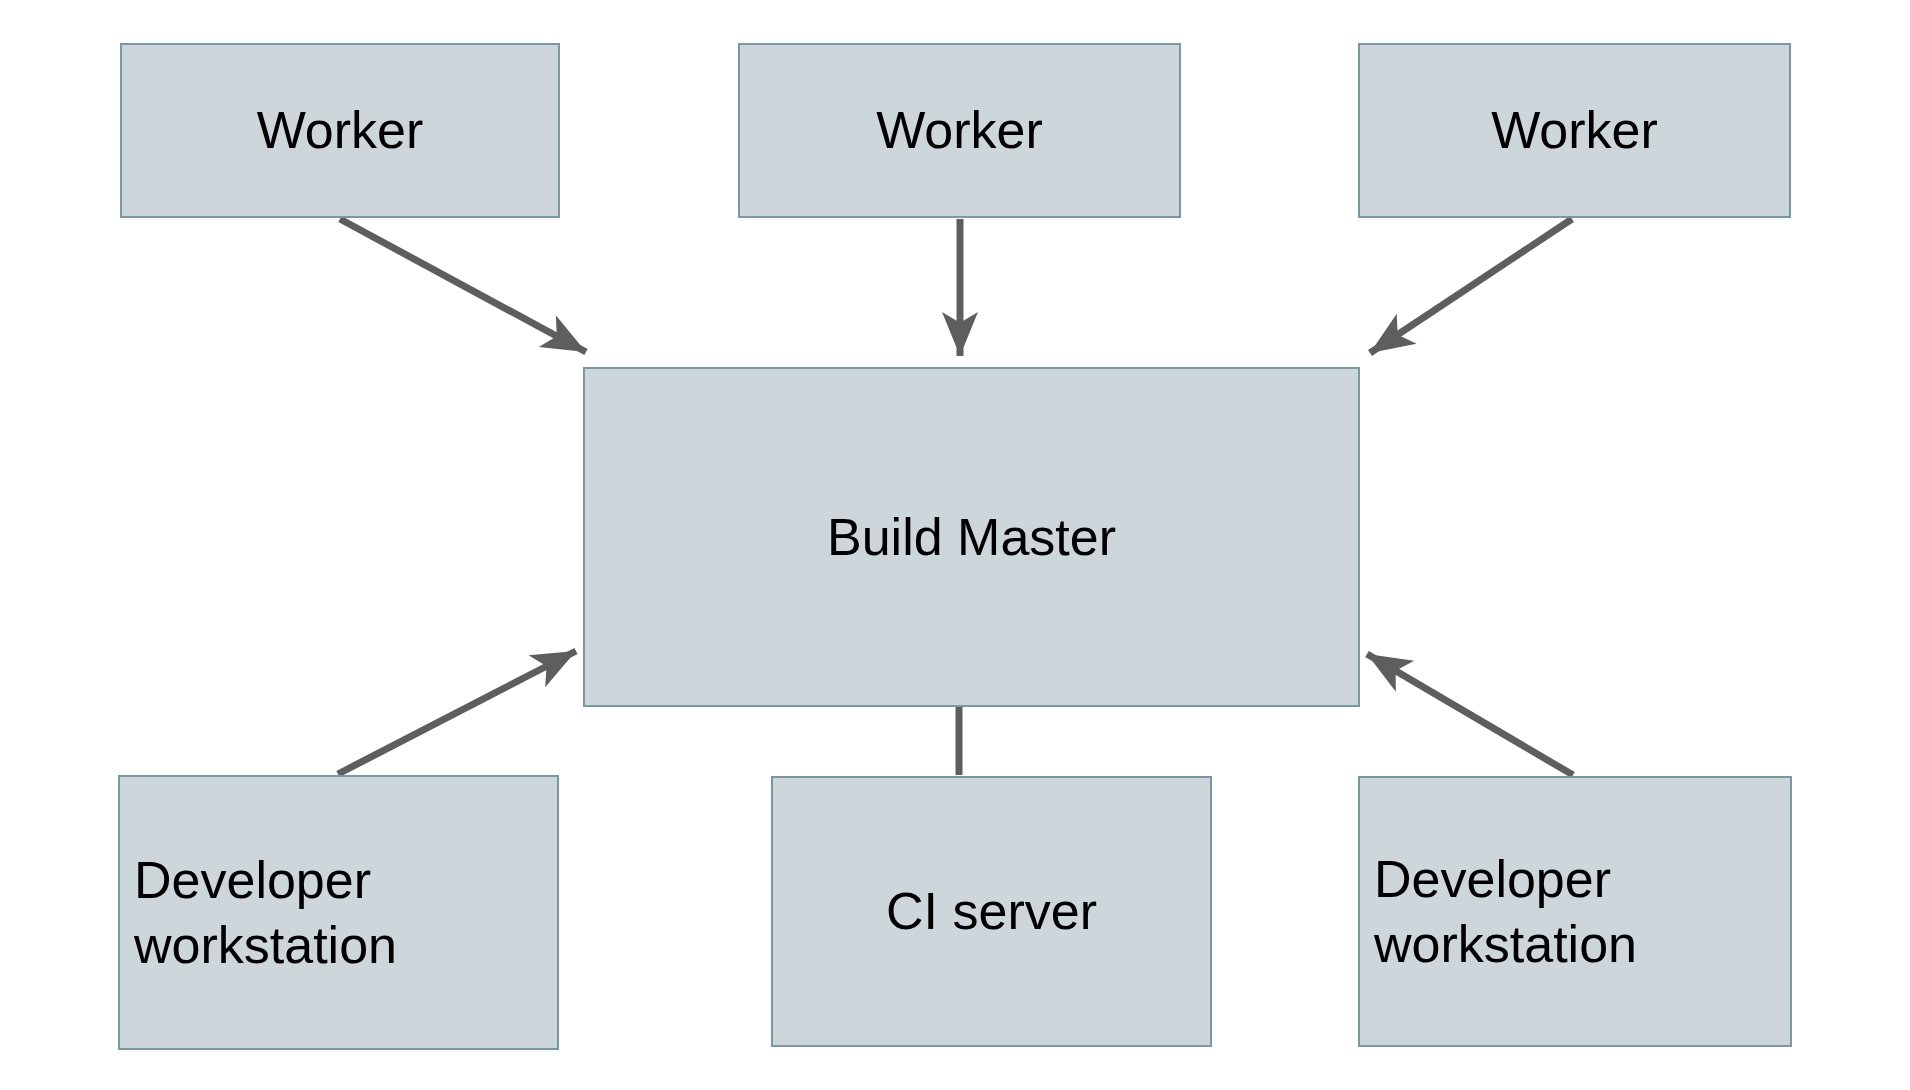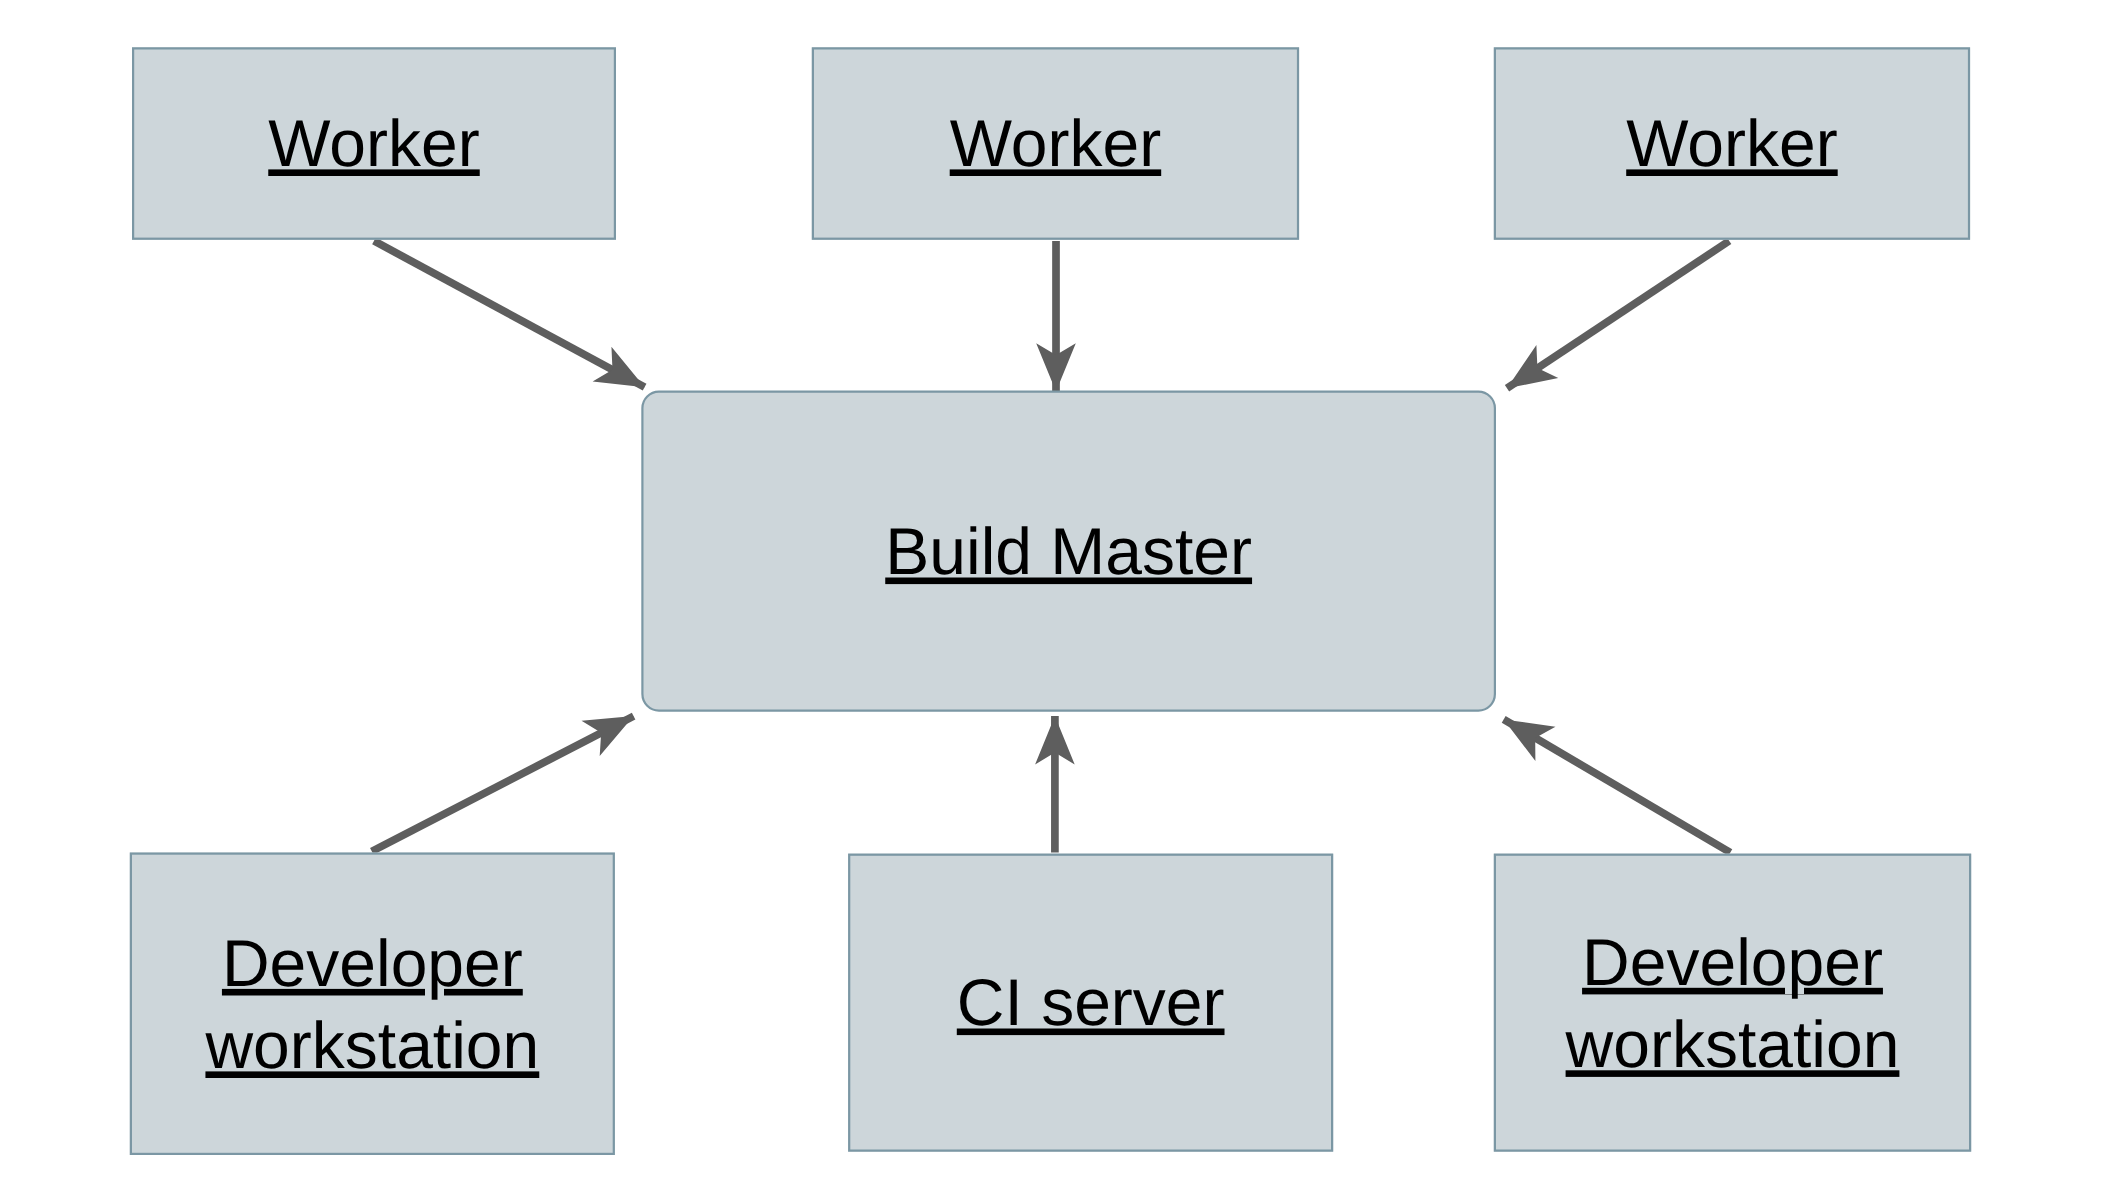--- a/index.html
+++ b/index.html
@@ -30,31 +30,29 @@
     stroke-width: 7;
   }
   .arrowhead-path { fill: var(--arrow); }
   .node {
     position: absolute;
     background: var(--node-fill);
     border: 2px solid var(--node-border);
     display: flex;
     align-items: center;
     justify-content: center;
-    text-align: center;
     color: var(--text);
-    font-size: 60px;
+    font-size: 52px;
     line-height: 1.25;
-    text-decoration: underline;
   }
   .node .label { padding: 0 14px; }
   .node-worker-1      { left: 120px;  top: 43px;  width: 440px; height: 175px; }
   .node-worker-2      { left: 738px;  top: 43px;  width: 443px; height: 175px; }
   .node-worker-3      { left: 1358px; top: 43px;  width: 433px; height: 175px; }
-  .node-build-master  { left: 583px;  top: 355px; width: 777px; height: 292px; border-radius: 16px; }
+  .node-build-master  { left: 583px;  top: 367px; width: 777px; height: 340px; }
   .node-dev-left      { left: 118px;  top: 775px; width: 441px; height: 275px; }
   .node-ci-server     { left: 739px;  top: 776px; width: 441px; height: 271px; margin-left: 32px; }
   .node-dev-right     { left: 1358px; top: 776px; width: 434px; height: 271px; }
 </style>
 </head>
 <body>
 
 <div class="canvas">
 
   <svg class="edges" viewBox="0 0 1910 1090" xmlns="http://www.w3.org/2000/svg">

